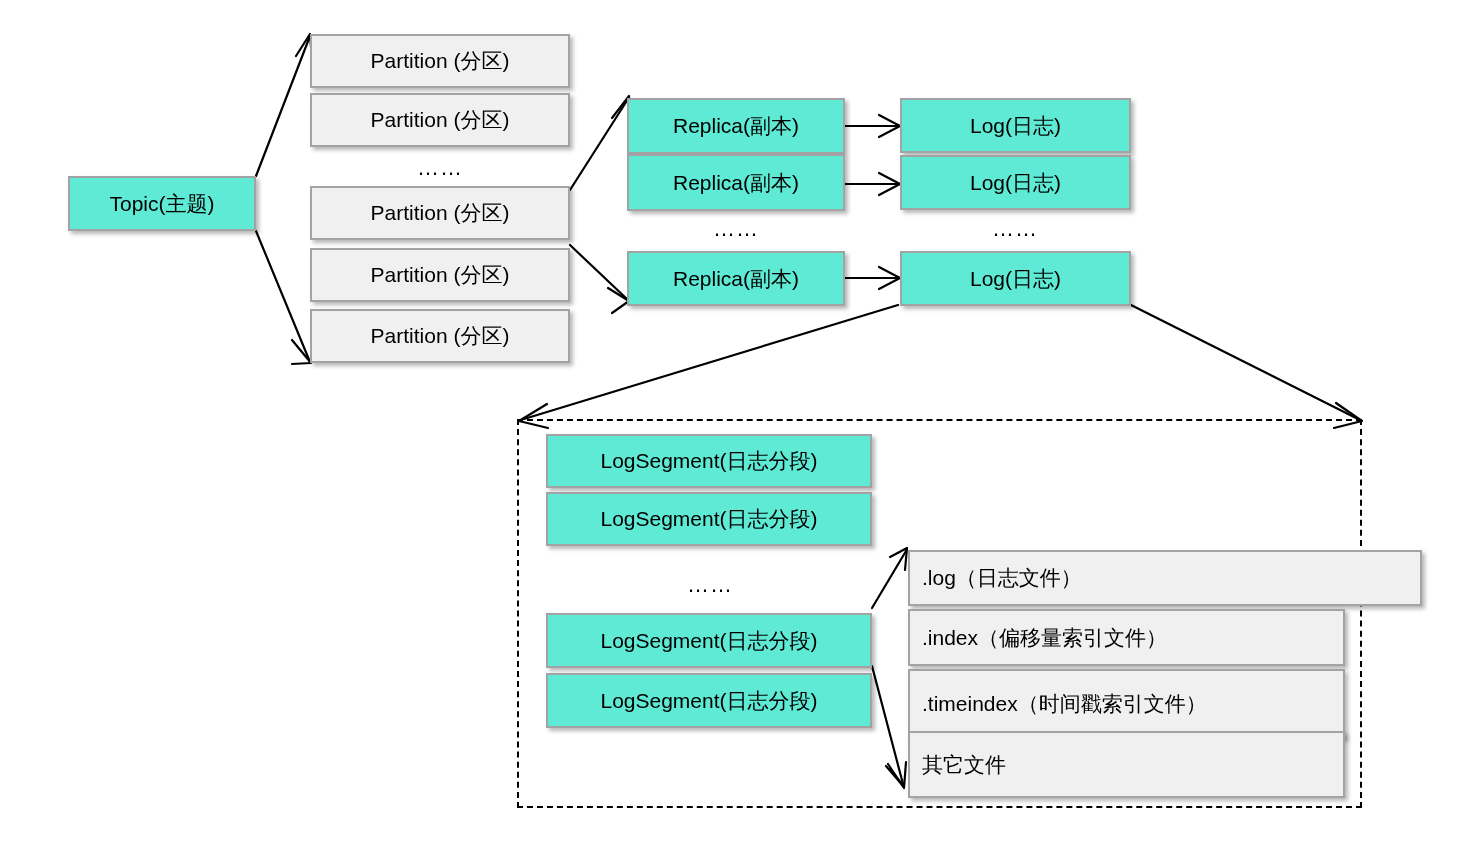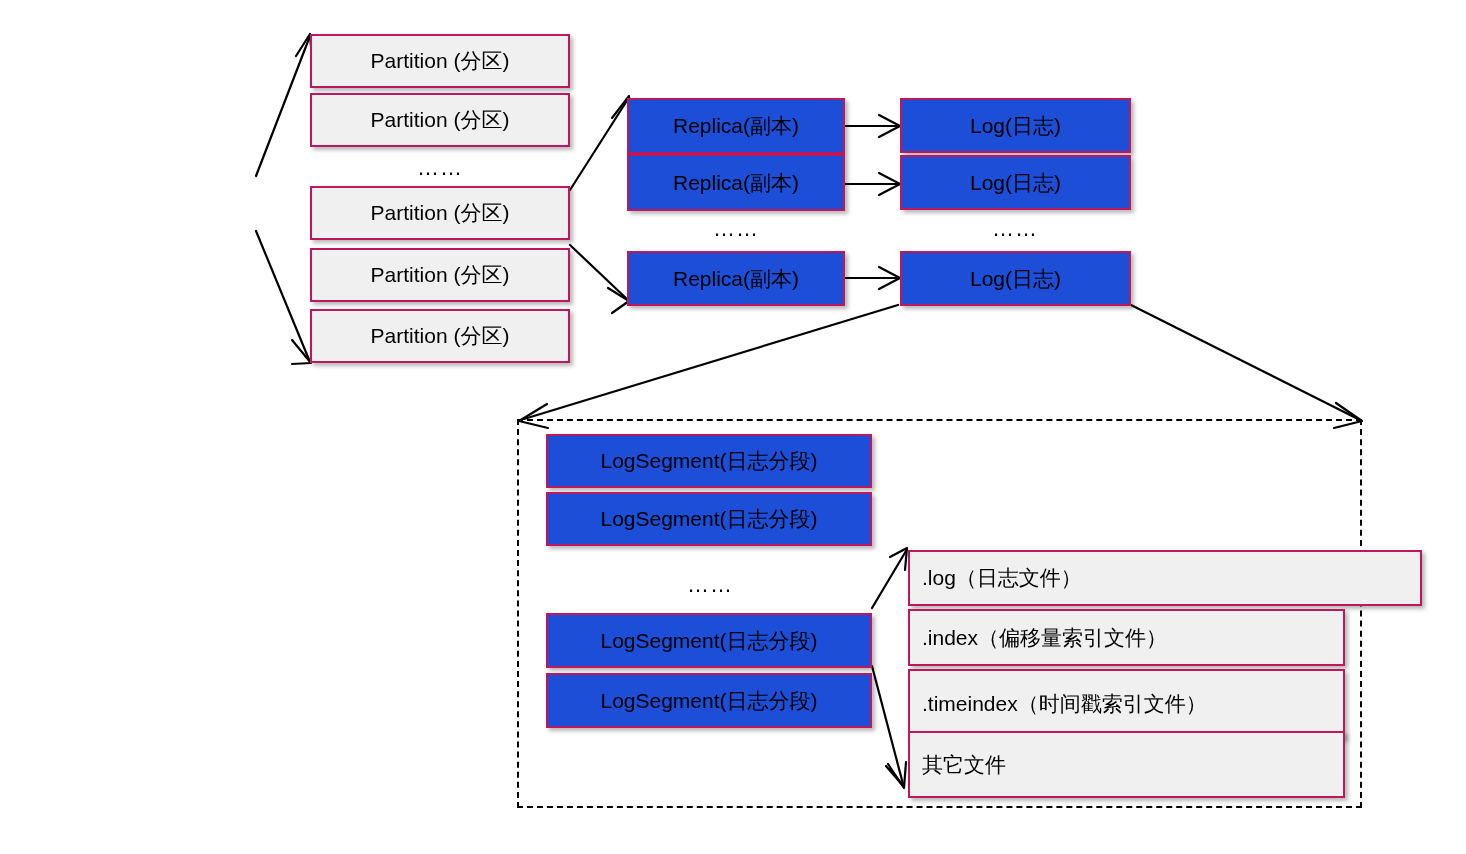--- a/index.html
+++ b/index.html
@@ -11,32 +11,32 @@
     position: relative;
     width: 1466px;
     height: 854px;
     background: #ffffff;
     font-family: "Liberation Sans", "DejaVu Sans", sans-serif;
     overflow: hidden;
   }
   .node {
     position: absolute;
     box-sizing: border-box;
-    border: 2px solid #be185d;
+    border: 2px solid #a3a3a3;
     display: flex;
     align-items: center;
     justify-content: center;
     font-size: 21px;
     color: #000000;
     line-height: 1.1;
     box-shadow: 3px 3px 4px rgba(0,0,0,0.28);
     white-space: nowrap;
   }
   .node.gray { background: #f0f0f0; }
-  .node.white { background: #1d4ed8; }
+  .node.white { background: #5eead4; }
   .node.leftalign {
     justify-content: flex-start;
     padding-left: 12px;
   }
   .dashed-container {
     position: absolute;
     box-sizing: border-box;
     border: 2px dashed #000000;
     background: transparent;
   }
@@ -117,20 +117,23 @@
 
       <g>
         <line x1="872" y1="666" x2="903" y2="784"></line>
         <polyline points="886,766 904,787 890,769" fill="none"></polyline>
         <polyline points="888,764 904,788 906,762" fill="none"></polyline>
       </g>
 
     </g>
   </svg>
 
+  <div class="node white" style="left:68px; top:176px; width:188px; height:55px;">
+    <span>Topic(主题)</span>
+  </div>
 
   <div class="node gray" style="left:310px; top:34px; width:260px; height:54px;">
     <span>Partition (分区)</span>
   </div>
   <div class="node gray" style="left:310px; top:93px; width:260px; height:54px;">
     <span>Partition (分区)</span>
   </div>
 
   <div class="ellipsis" style="left:370px; top:155px; width:140px;">……</div>
 

